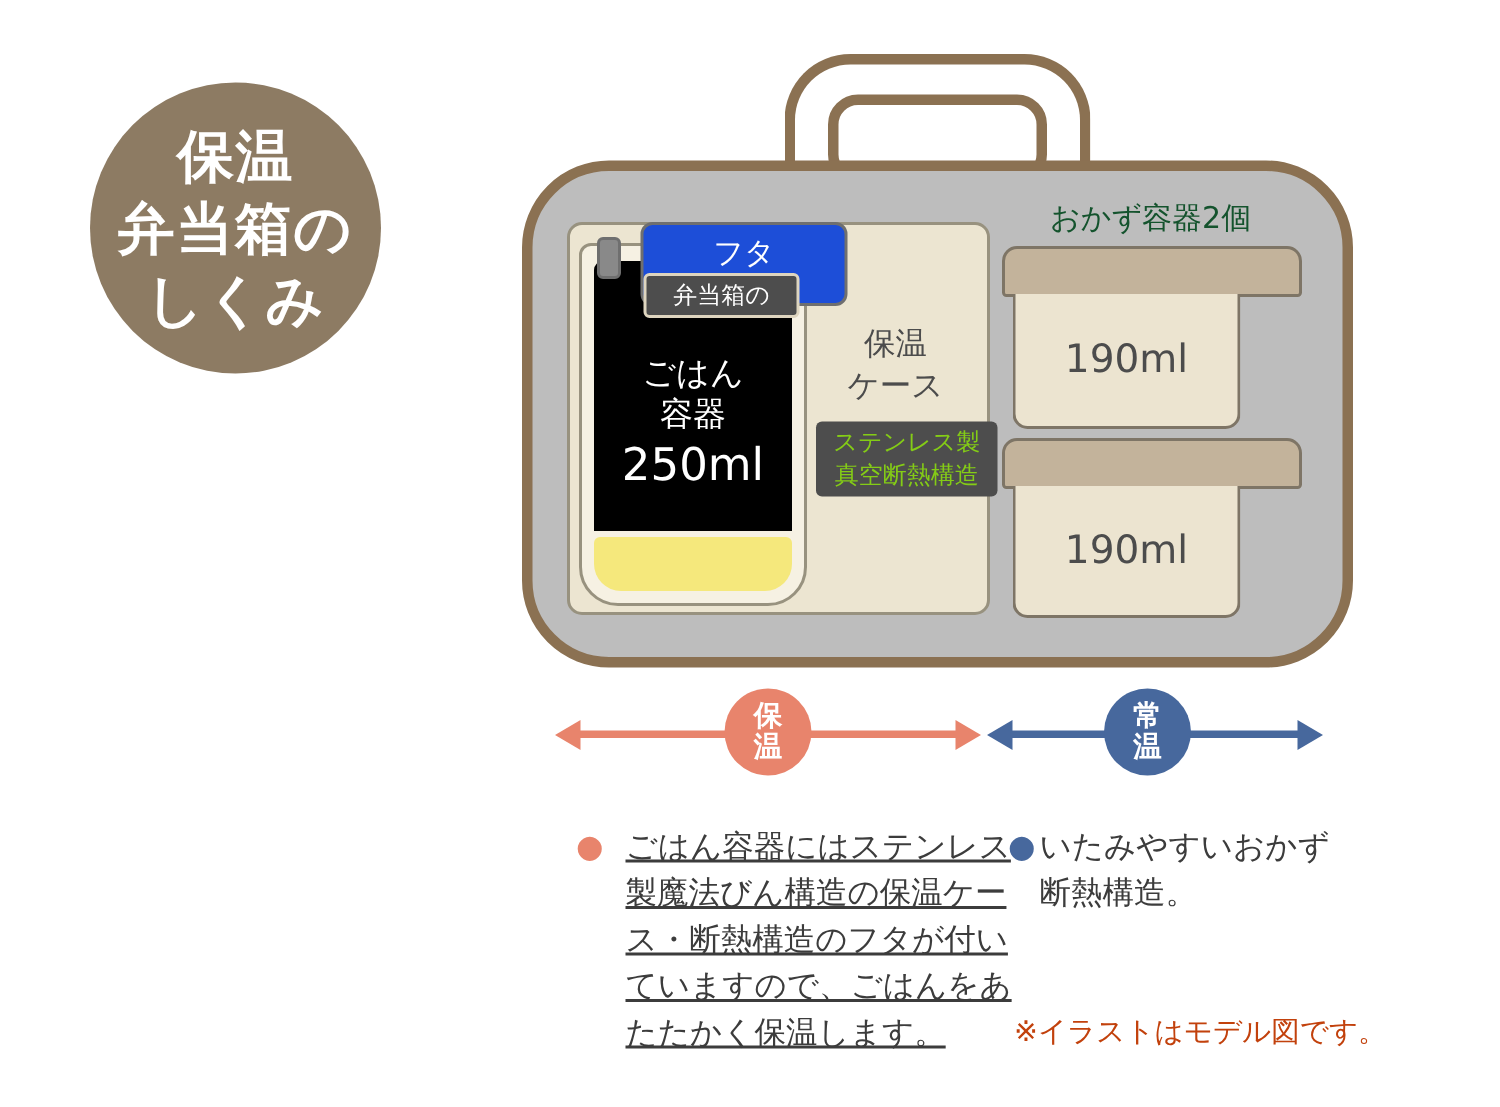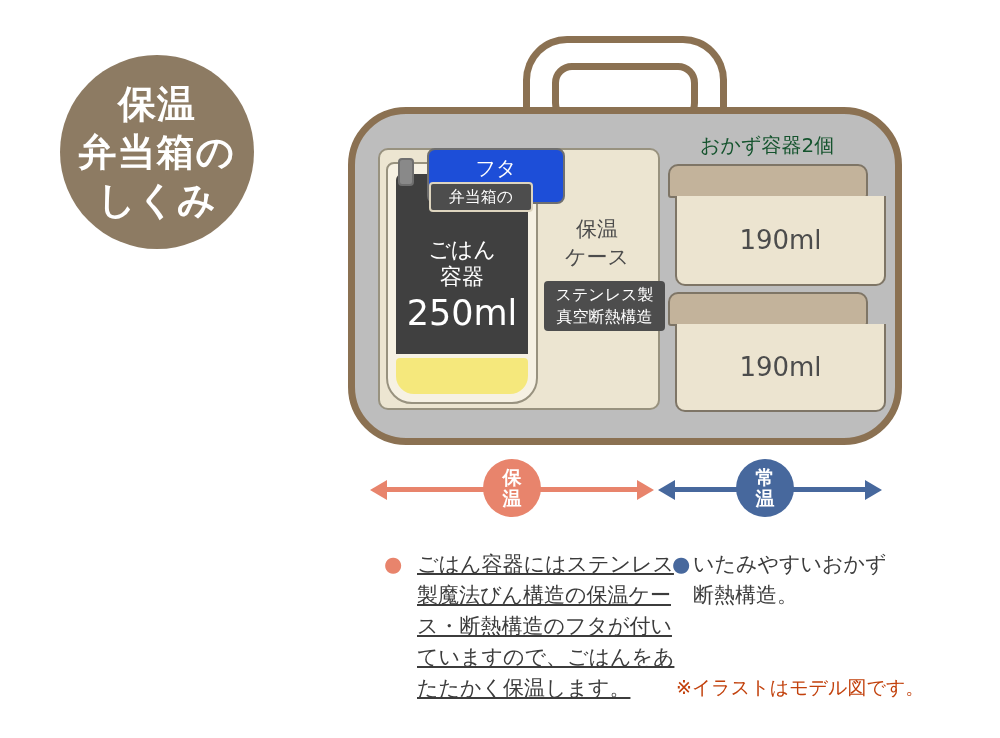--- a/index.html
+++ b/index.html
@@ -59,26 +59,26 @@
     border: 2px solid #98927f;
     border-radius: 8px 8px 26px 26px;
   }
   .rice-yellow {
     left: 396px; top: 358px; width: 132px; height: 36px;
     background: #f5e87c;
     border-radius: 4px 4px 18px 18px;
   }
   .rice-body {
     left: 396px; top: 174px; width: 132px; height: 180px;
-    background: #404040;
+    background: #000000;
     border-radius: 6px 6px 0 0;
     text-align: center; color: #fff;
   }
   .rice-name { margin-top: 62px; font-size: 22px; line-height: 27px; white-space: pre-line; }
-  .rice-vol  { font-size: 35px; margin-top: 3px; }
+  .rice-vol  { font-size: 30px; margin-top: 3px; }
 
   .lid-tab {
     left: 398px; top: 158px; width: 16px; height: 28px;
     background: #898989; border: 2px solid #6f6f6f; border-radius: 4px;
   }
   .lid {
     left: 427px; top: 148px; width: 138px; height: 56px;
     background: #1d4ed8; border: 2px solid #6f6f6f; border-radius: 8px;
     text-align: center;
     font-family: Liberation Serif, serif;
@@ -91,35 +91,35 @@
     font-size: 16px; line-height: 26px; text-align: center;
   }
 
   .case-label {
     left: 547px; top: 215px; width: 100px;
     color: #4c4c4c; font-size: 21px; line-height: 28px;
     text-align: center; white-space: pre-line;
   }
   .case-badge {
     left: 544px; top: 281px; width: 121px;
-    background: #4d4d4d; color: #ffffff;
+    background: #4d4d4d; color: #84cc16;
     border-radius: 4px;
     font-size: 16px; line-height: 22px; text-align: center;
     padding: 3px 0; white-space: pre-line;
   }
 
   
   .side-label { left: 700px; top: 132px; font-size: 20px; color: #14532d; }
   .sc-lid {
     left: 668px; width: 200px; height: 34px;
     background: #c3b39b; border: 2px solid #7e7566;
     border-radius: 10px 10px 3px 3px;
   }
   .sc-body {
-    left: 675px; width: 211px;
+    left: 675px; width: 152px;
     background: #ece4d0; border: 2px solid #7e7566; border-top: none;
     border-radius: 0 0 10px 10px;
     display: flex; align-items: center; justify-content: center;
     font-size: 26px; color: #4c4c4c;
   }
   .sc1-lid { top: 164px; }
   .sc1-body { top: 196px; height: 90px; }
   .sc2-lid { top: 292px; }
   .sc2-body { top: 324px; height: 88px; }
 

